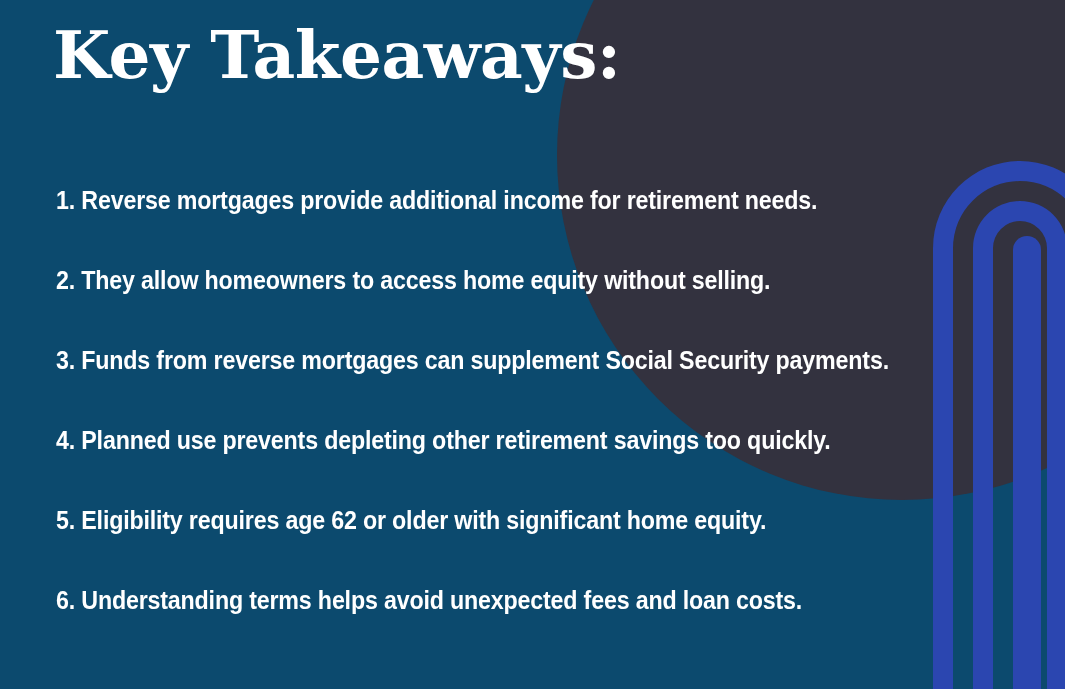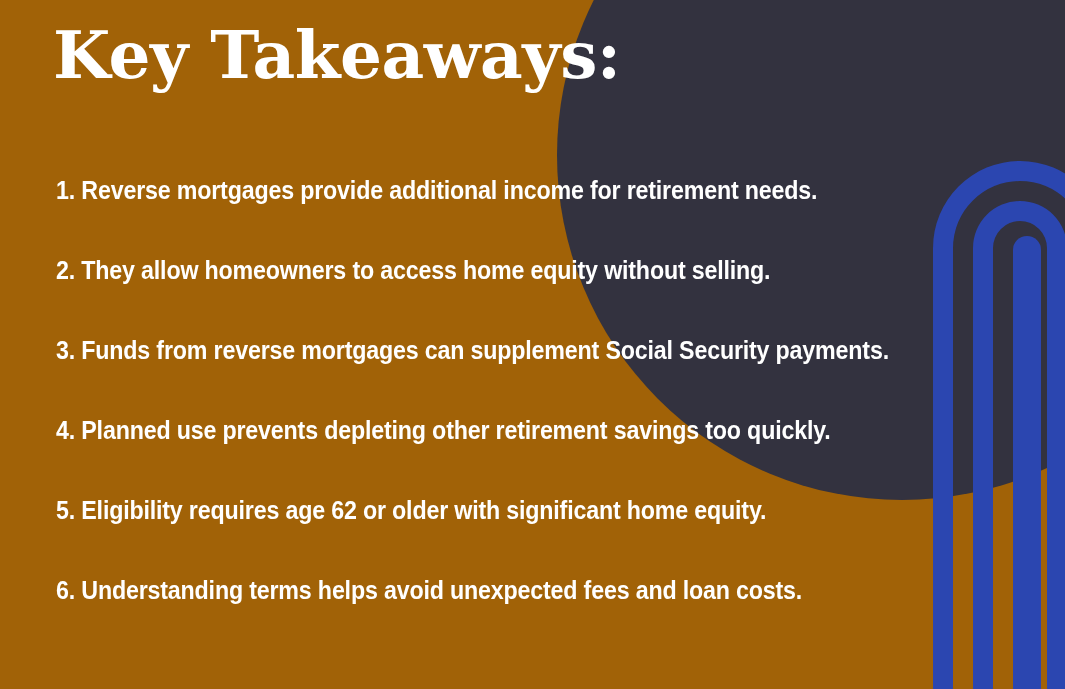--- a/index.html
+++ b/index.html
@@ -5,21 +5,21 @@
   html, body {
     margin: 0;
     padding: 0;
     background: #0f0f12;
   }
   .canvas {
     position: relative;
     width: 1065px;
     height: 689px;
     overflow: hidden;
-    background: #a16207;
+    background: #0c4a6e;
     font-family: "Liberation Sans", sans-serif;
   }
 
   
   .bg-circle {
     position: absolute;
     left: 557px;
     top: -190px;
     width: 690px;
     height: 690px;
@@ -56,21 +56,21 @@
     font-size: 66px;
     line-height: 1.0;
     letter-spacing: -0.5px;
     color: #ffffff;
     white-space: nowrap;
   }
 
   .takeaway-list {
     position: absolute;
     left: 56px;
-    top: 150px;
+    top: 160px;
     width: 960px;
     margin: 0;
     padding: 0;
     list-style: none;
   }
 
   .takeaway-item {
     font-family: "Liberation Sans Narrow", "Liberation Sans", sans-serif;
     font-weight: 700;
     font-size: 25px;

